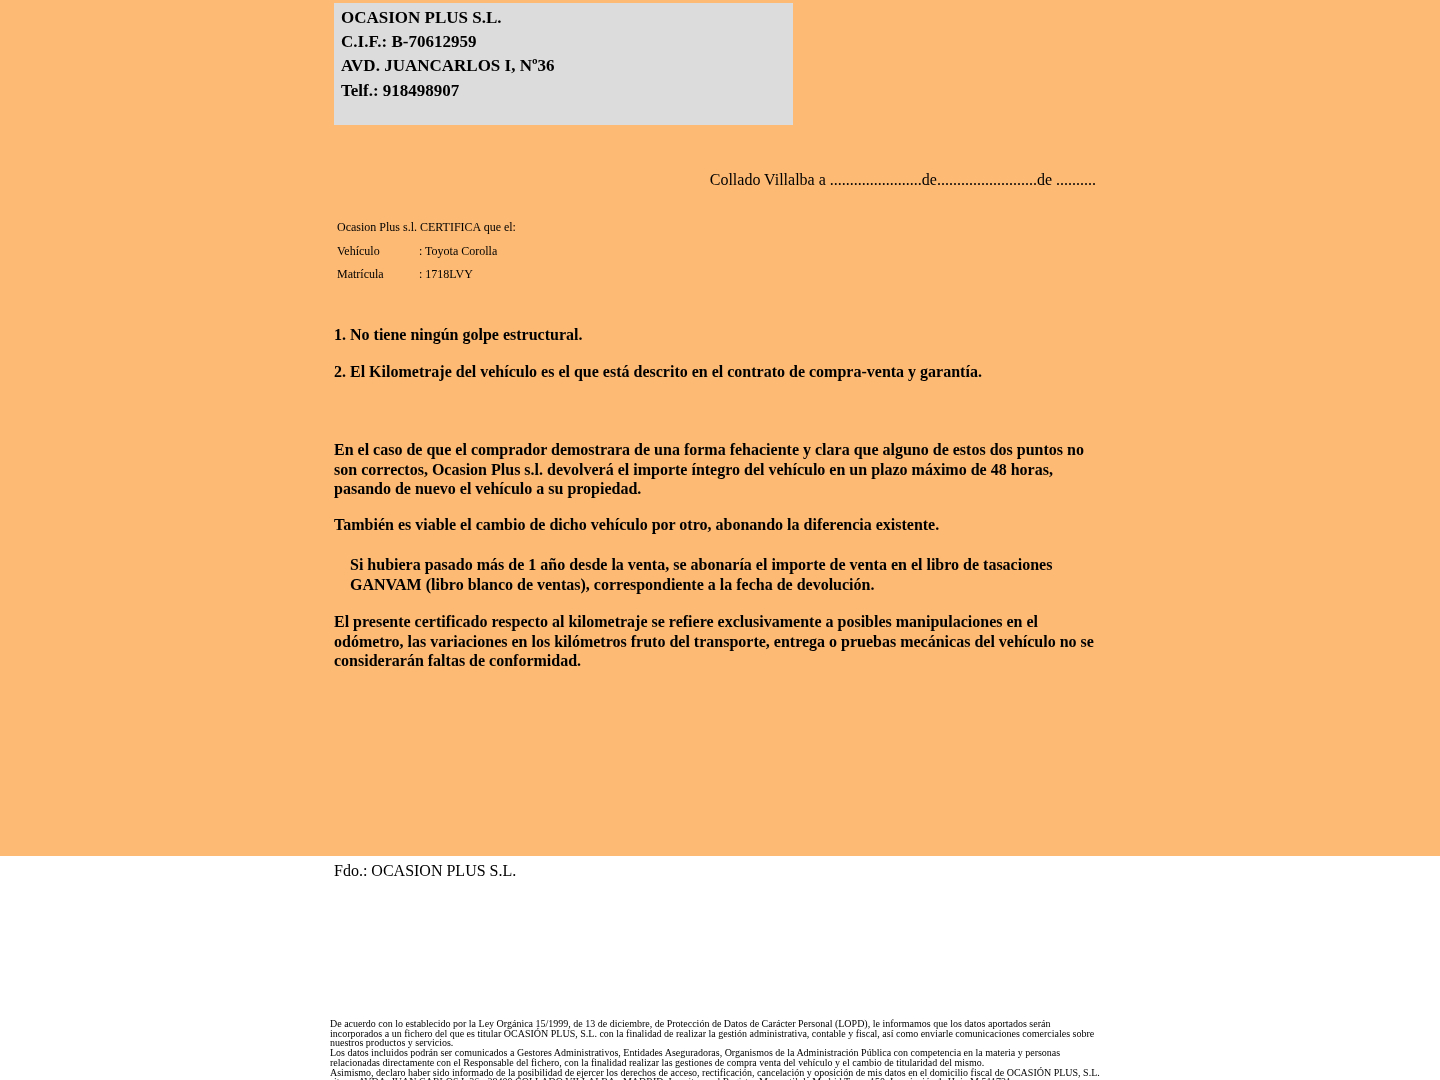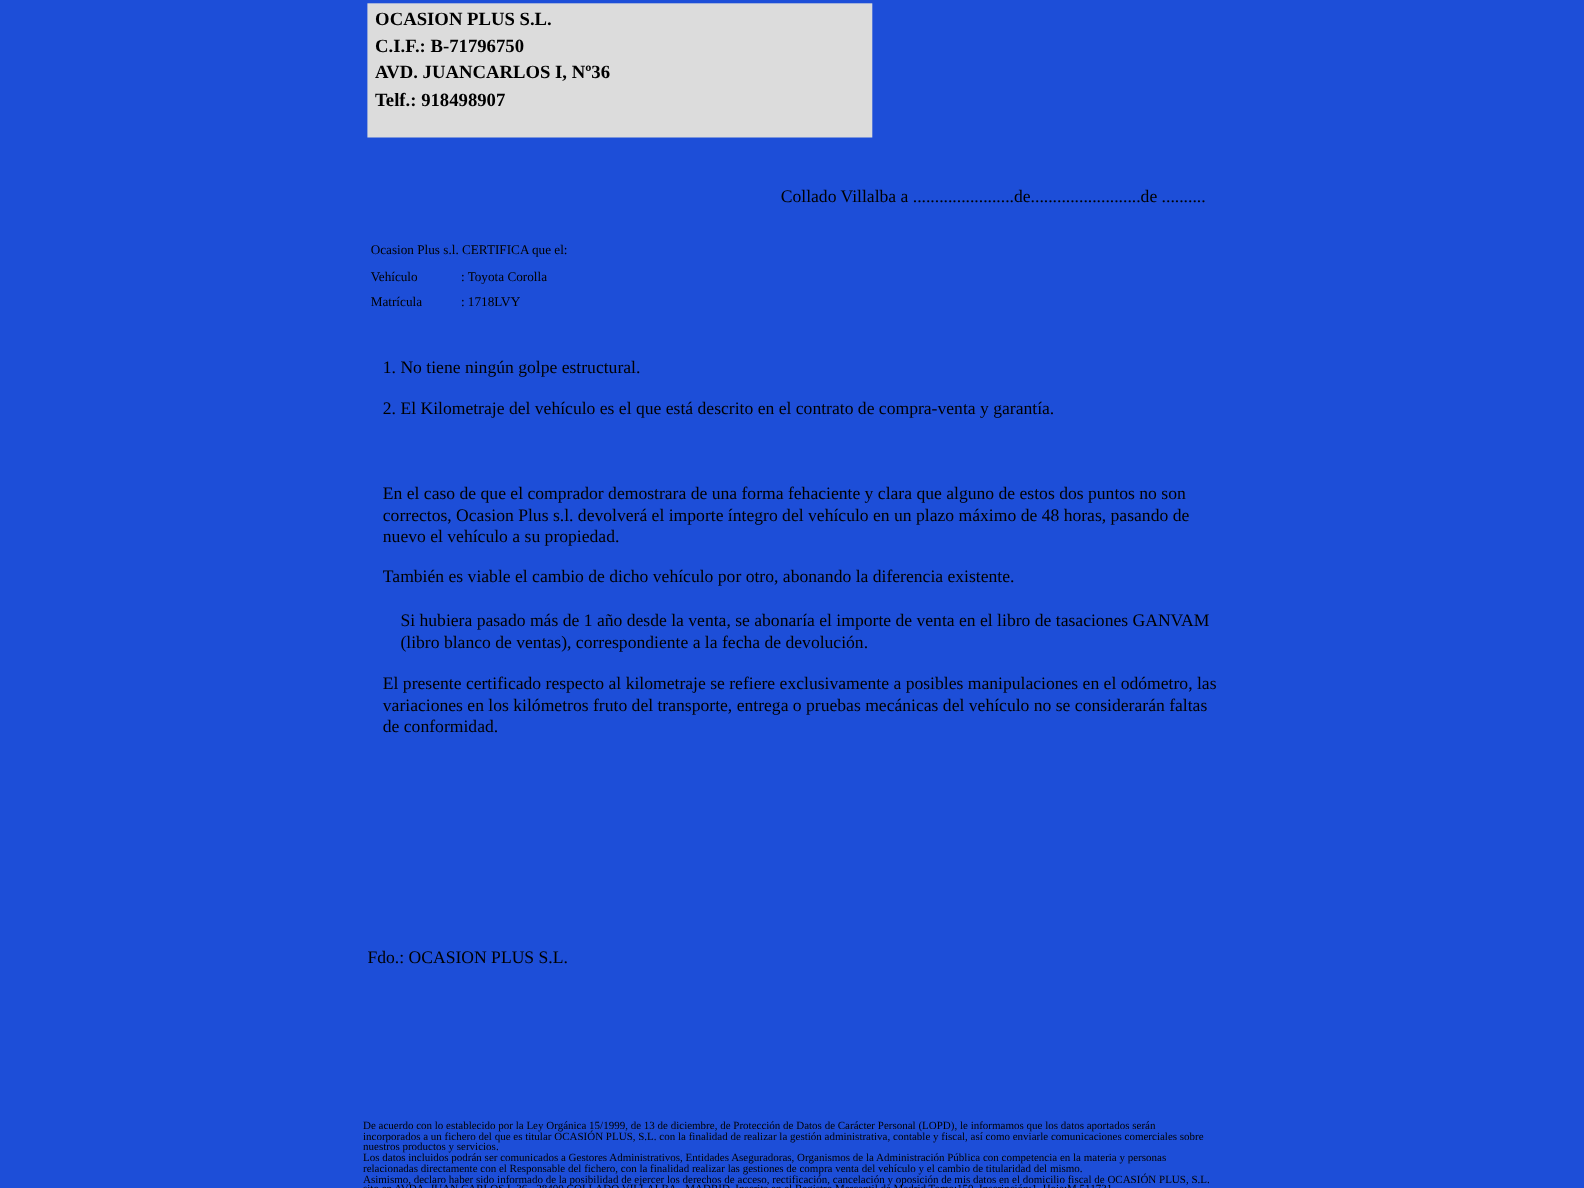--- a/index.html
+++ b/index.html
@@ -8,22 +8,22 @@
     width: 1440px;
     height: 1080px;
     position: relative;
     font-family: "Liberation Serif", "DejaVu Serif", serif;
     color: #000000;
   }
   .page {
     position: absolute;
     inset: 0;
     width: 1440px;
-    height: 1080px;
-    background: #1d4ed8;
+    height: 856px;
+    background: #fdba74;
   }
   .header-box {
     position: absolute;
     top: 3px;
     left: 334px;
     width: 459px;
     height: 122px;
     background: #dcdcdc;
     padding: 3px 8px 0 7px;
     font-weight: bold;
@@ -47,24 +47,25 @@
     width: 760px;
     font-size: 12px;
     line-height: 23.5px;
   }
   .cert-label {
     display: inline-block;
     width: 82px;
   }
   .point, .para {
     position: absolute;
-    left: 348px;
+    left: 334px;
     width: 762px;
     font-size: 16px;
     line-height: 19.6px;
+    font-weight: bold;
   }
   .point1 { top: 325px; }
   .point2 { top: 362px; }
   .para1  { top: 440px; }
   .para2  { top: 515px; }
   .para3  { top: 555px; margin-left: 16px; }
   .para4  { top: 612px; }
   .signature {
     position: absolute;
     top: 862px;
@@ -81,21 +82,21 @@
     line-height: 9.7px;
   }
 </style>
 </head>
 <body>
 
 <div class="page">
 
   <div class="header-box">
     <div>OCASION PLUS S.L.</div>
-    <div>C.I.F.: B-71796750</div>
+    <div>C.I.F.: B-70612959</div>
     <div>AVD. JUANCARLOS I, Nº36</div>
     <div>Telf.: 918498907</div>
   </div>
 
   <div class="date-line">Collado Villalba a .......................de.........................de ..........</div>
 
   <div class="cert-block">
     <div>Ocasion Plus s.l. CERTIFICA que el:</div>
     <div>
       <span class="cert-label">Vehículo</span><span>: Toyota Corolla</span>

